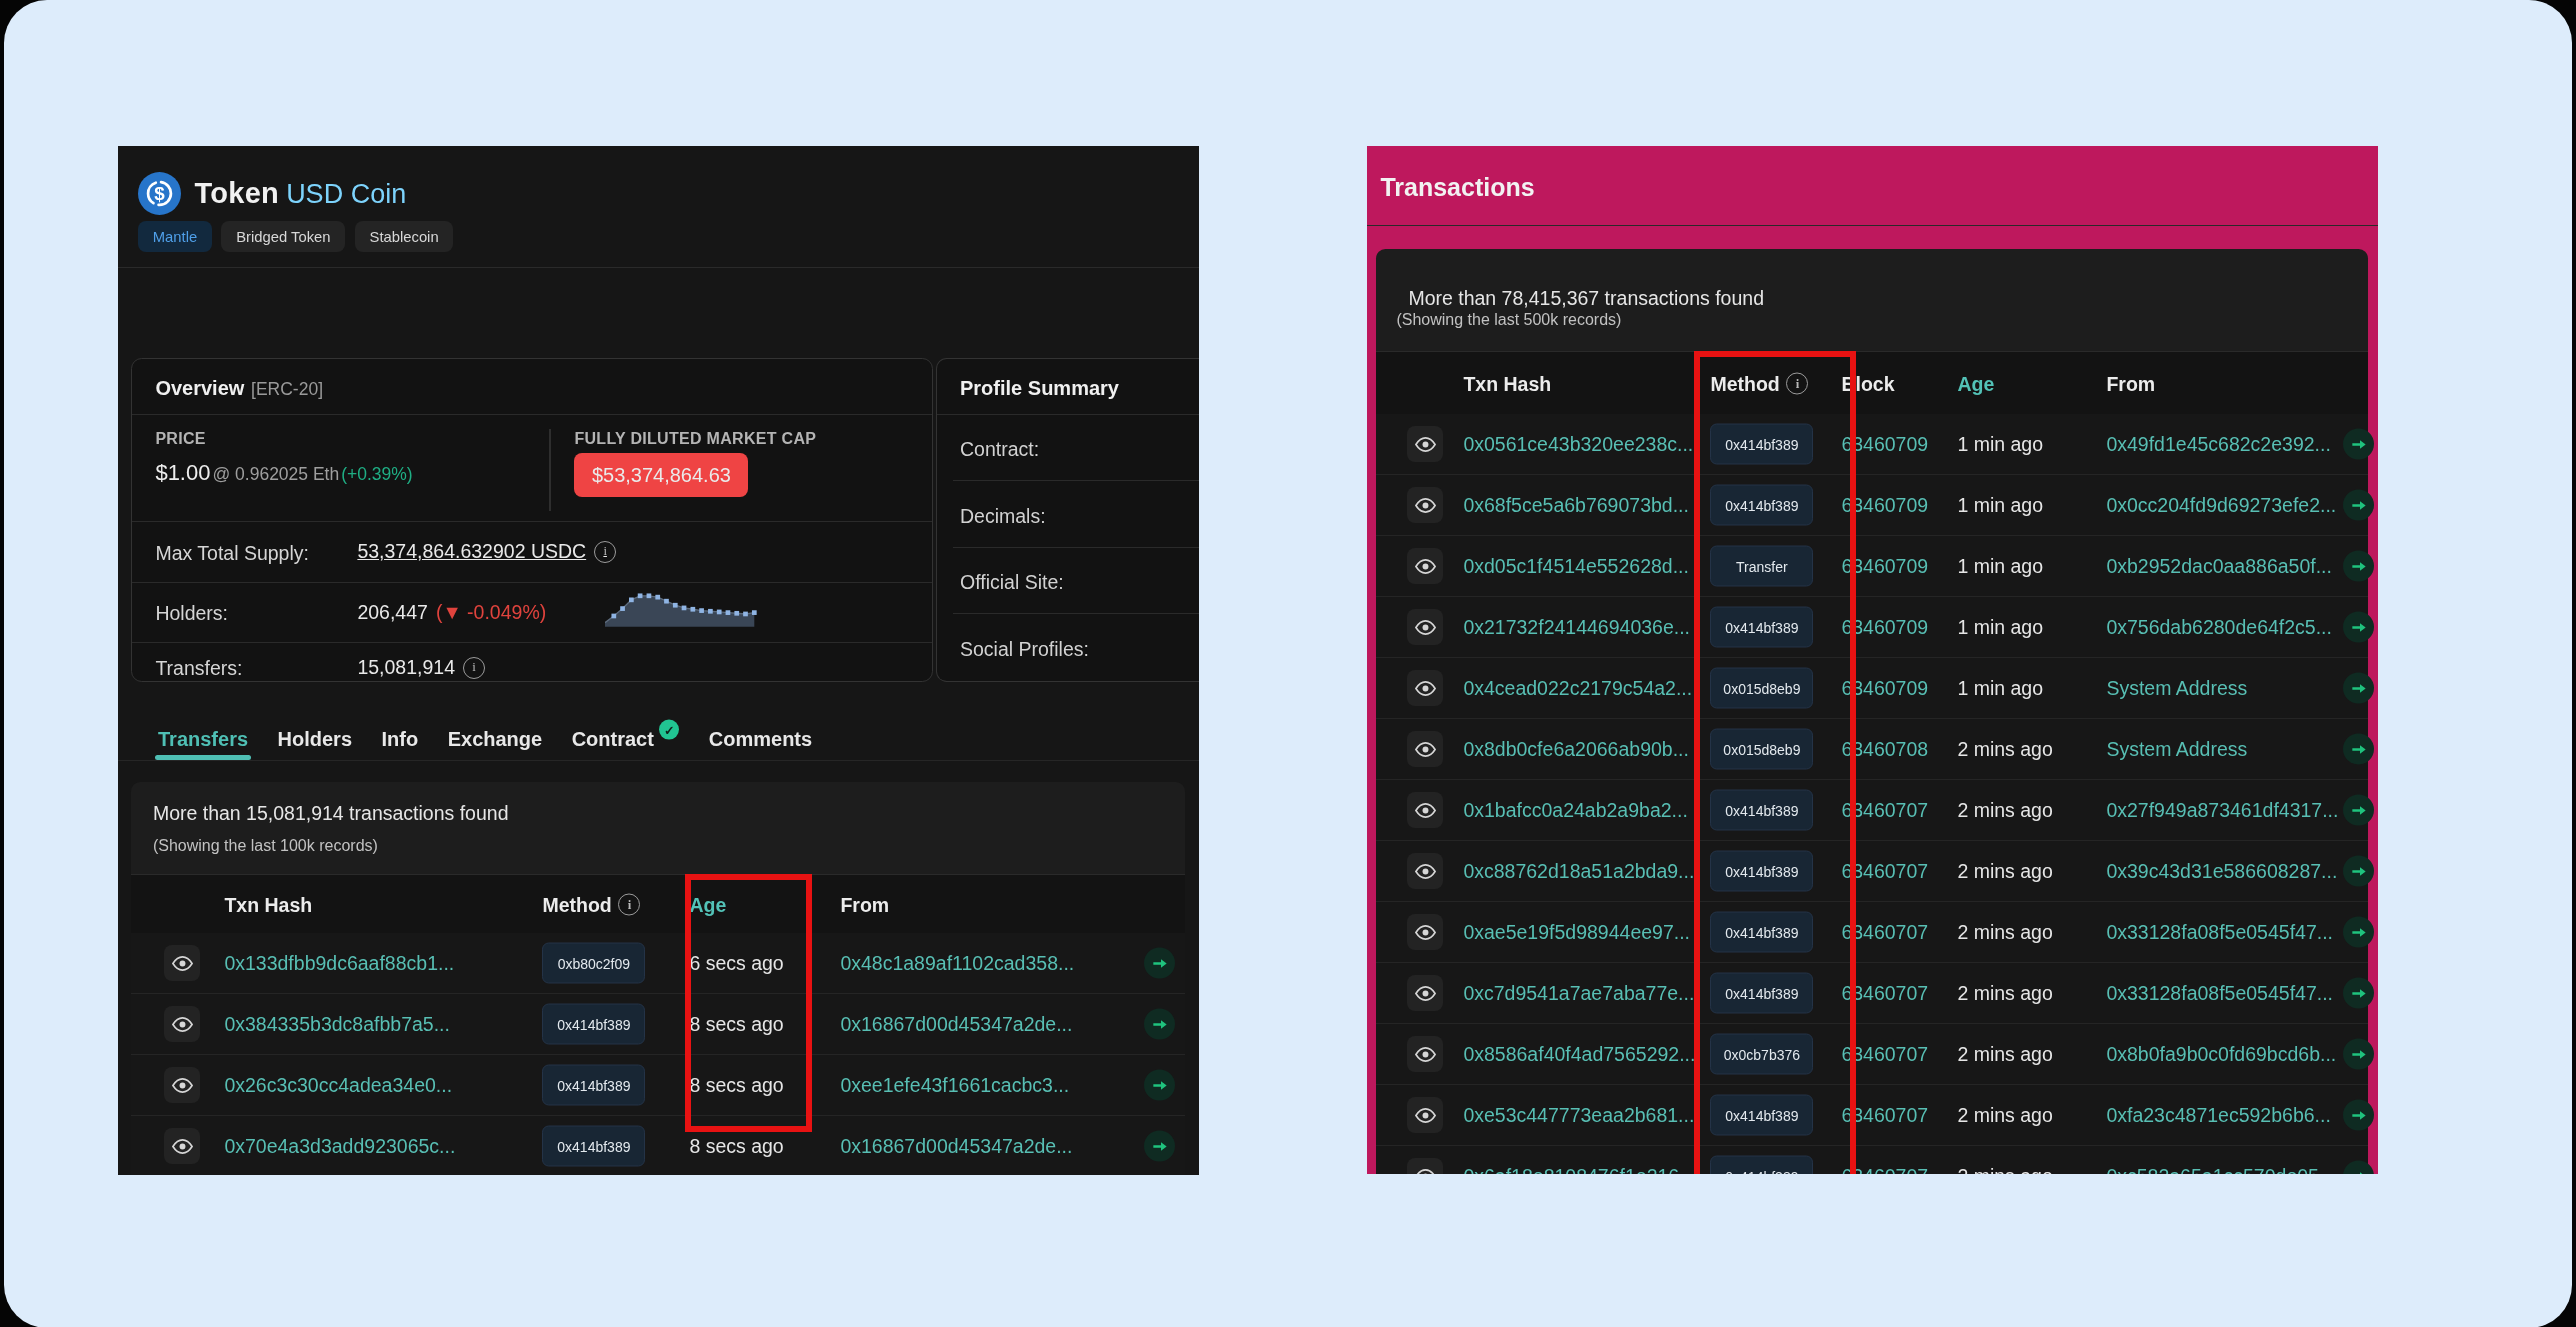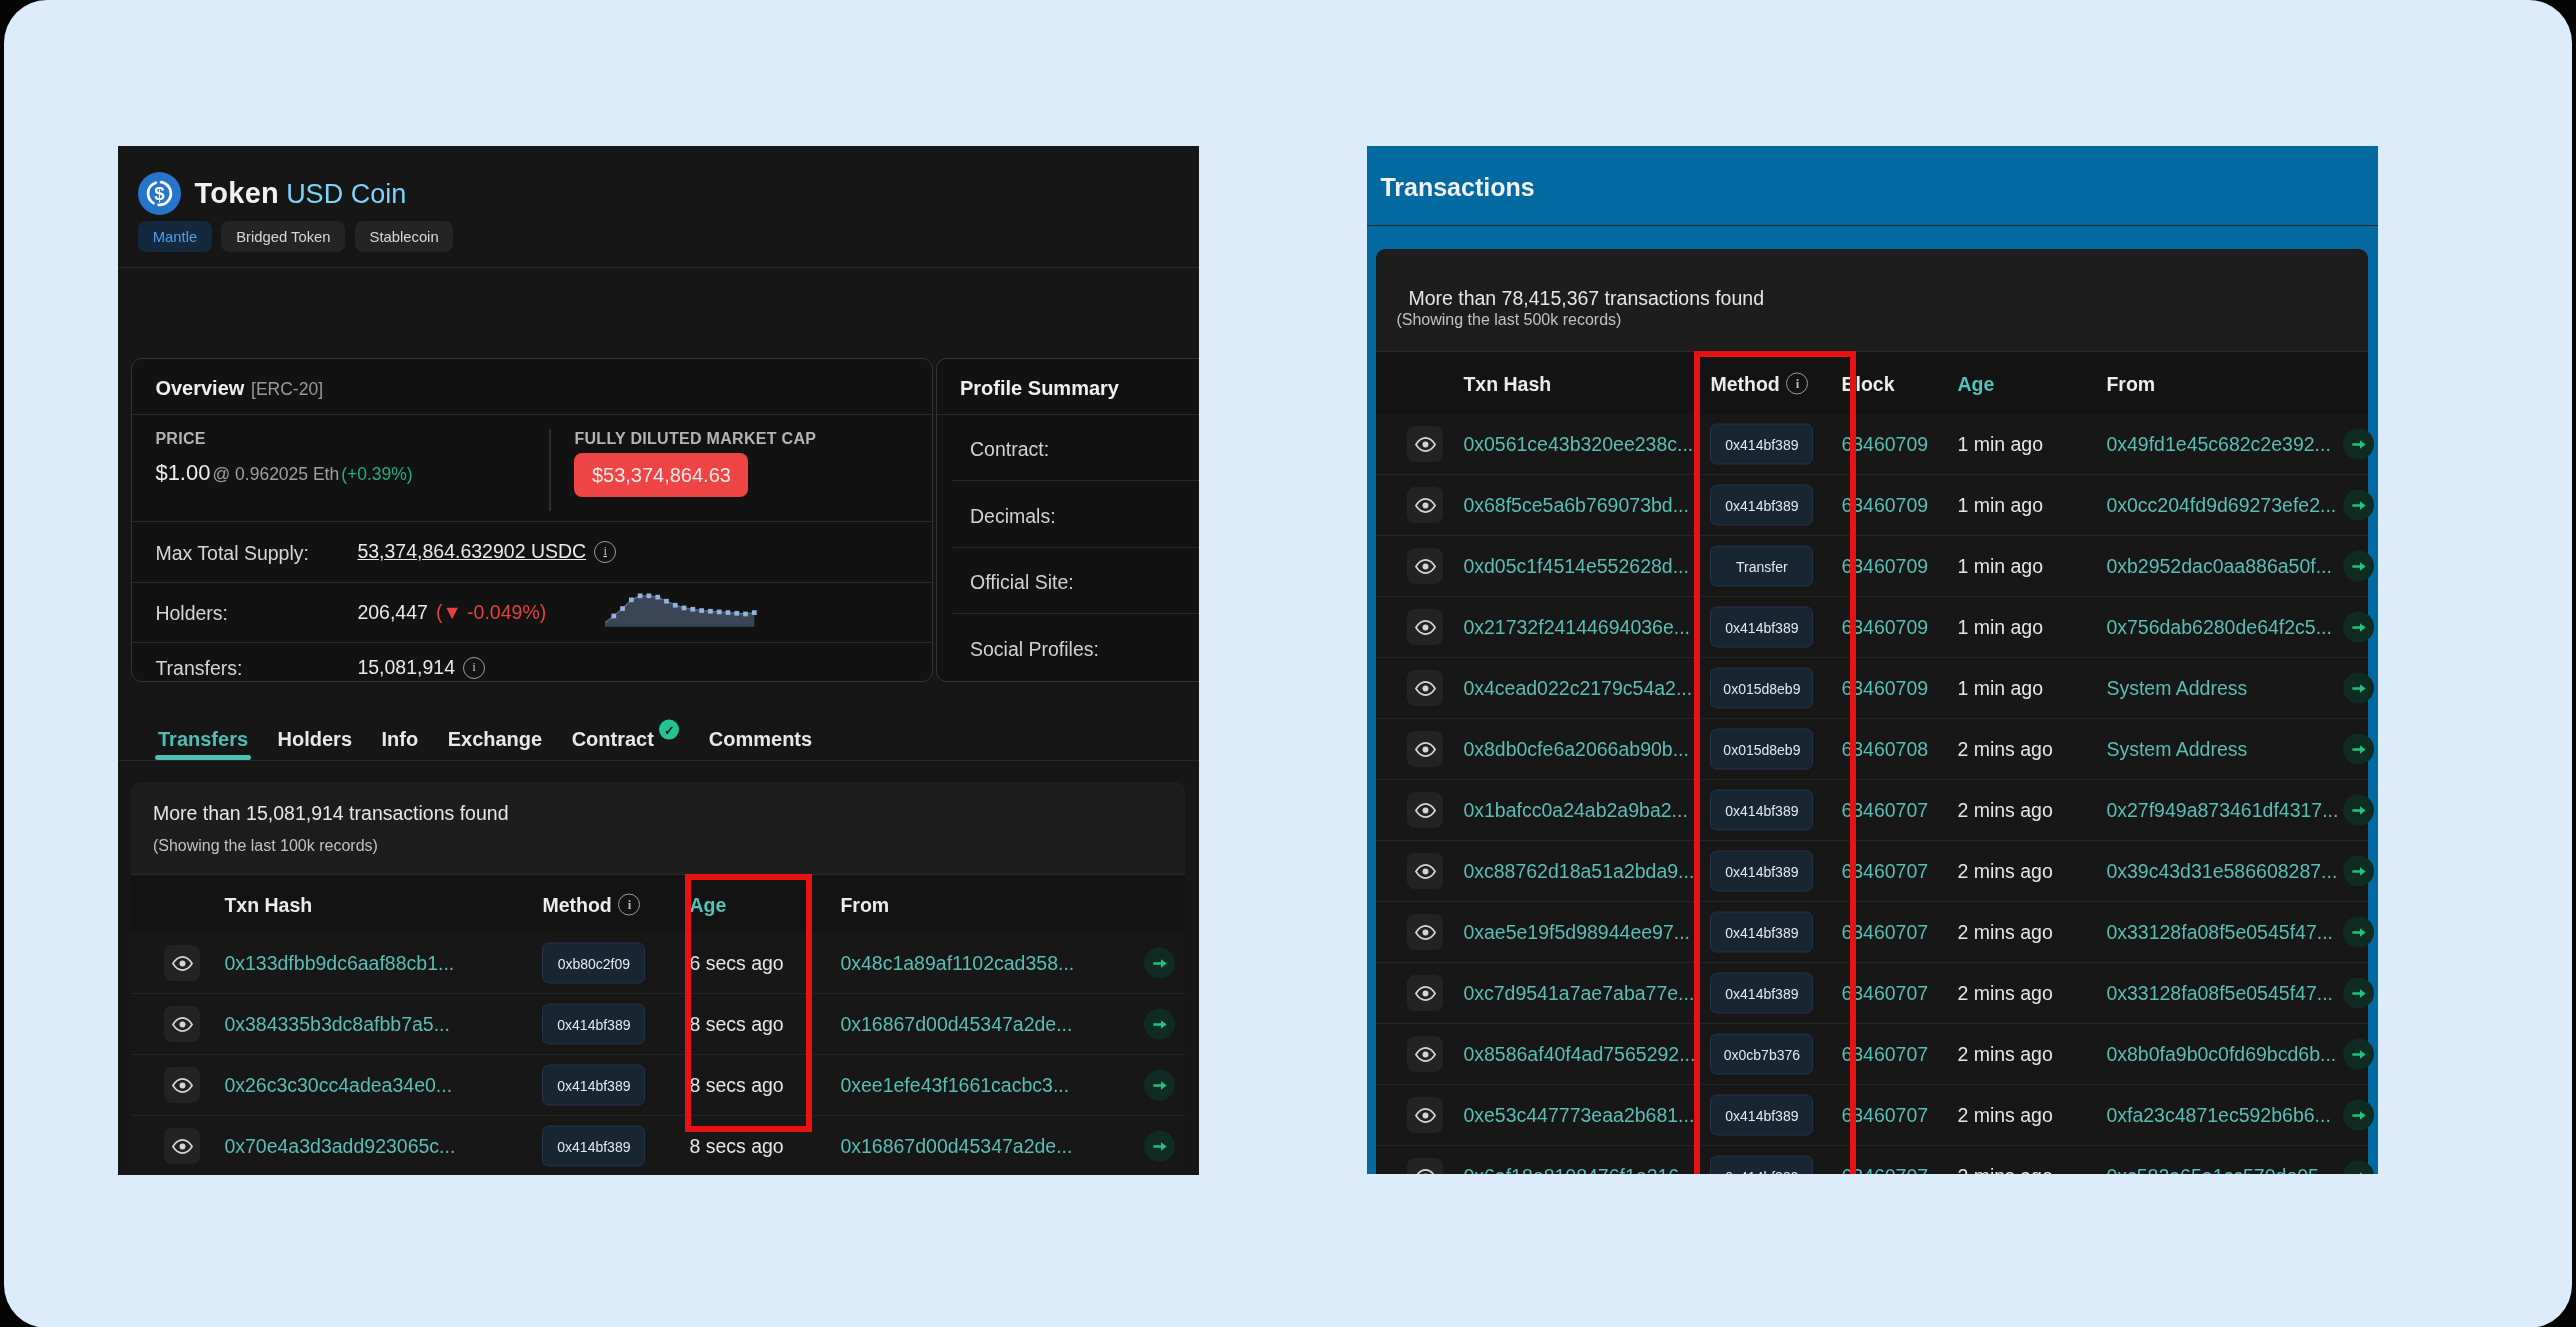--- a/index.html
+++ b/index.html
@@ -6,21 +6,21 @@
   body{
     width:2576px;height:1328px;background:#050505;position:relative;overflow:hidden;
     font-family:"Liberation Sans", sans-serif;
   }
   .canvas{
     position:absolute;left:4px;top:0;width:2568px;height:1328px;
     background:#ddecfb;border-radius:43px;
   }
   .panel{position:absolute;top:146px;background:#161616;overflow:hidden;}
   .panel-left{left:114px;width:1081px;height:1029px;}
-  .panel-right{left:1363px;width:1011px;height:1028px;background:#0369a1;}
+  .panel-right{left:1363px;width:1011px;height:1028px;background:#be185d;}
 
   
   .tk-title-row{position:absolute;left:20px;top:24px;height:46px;display:flex;align-items:center;gap:13.4px;}
   .tk-logo{width:43px;height:43px;flex:0 0 43px;}
   .tk-title{font-size:29px;font-weight:bold;color:#f1f1f1;letter-spacing:0.3px;}
   .tk-sub{font-size:27px;color:#7dd3fc;margin-left:4px;}
   .tk-badges{position:absolute;left:20px;top:75px;display:flex;gap:9.4px;}
   .badge{height:31px;display:inline-flex;align-items:center;padding:0 14.8px;border-radius:8px;
          font-size:14.8px;background:#242424;color:#d8d8d8;}
   .badge.blue{background:#12293e;color:#4f9fe8;}
@@ -39,21 +39,21 @@
   .price-up{font-size:17.5px;color:#1fae84;}
   .vdiv{position:absolute;width:1.3px;background:#2e2e2e;}
   .fdmc-box{position:absolute;left:442px;top:94px;background:#ef4444;border-radius:8px;
             padding:10.7px 17.5px;font-size:20px;color:#eaeaea;}
   .ov-row-label{position:absolute;left:23px;font-size:19.5px;color:#d6d6d6;}
   .ov-row-val{position:absolute;left:225px;font-size:19.5px;color:#e9e9e9;display:flex;align-items:center;gap:8px;}
   .red-change{color:#e0433d;}
   .icircle{display:inline-flex;align-items:center;justify-content:center;width:20px;height:20px;
            border:1.3px solid #9b9b9b;border-radius:50%;font-size:12.8px;color:#b9b9b9;
            font-family:"Liberation Serif",serif;font-style:italic;flex:0 0 20px;}
-  .ps-row-label{position:absolute;left:33px;font-size:19.5px;color:#d2d2d2;text-align:right;}
+  .ps-row-label{position:absolute;left:23px;font-size:19.5px;color:#d2d2d2;text-align:right;}
 
   
   .tabs-bar{position:absolute;left:0;right:0;top:572px;height:42px;border-bottom:1.3px solid #262626;
             display:flex;gap:29.5px;padding-left:40px;}
   .tab{position:relative;font-size:20px;font-weight:bold;color:#e8e8e8;display:flex;align-items:center;cursor:pointer;}
   .tab.active{color:#4fbfb4;}
   .tab.active::after{content:"";position:absolute;left:-2.7px;right:-2.7px;bottom:0;height:4.7px;background:#4fbfb4;border-radius:2.7px;}
   .verified{width:20px;height:20px;border-radius:50%;background:#21c492;color:#10211c;font-size:12.8px;font-weight:bold;
             display:inline-flex;align-items:center;justify-content:center;margin-left:5.4px;transform:translateY(-9.4px);}
 

